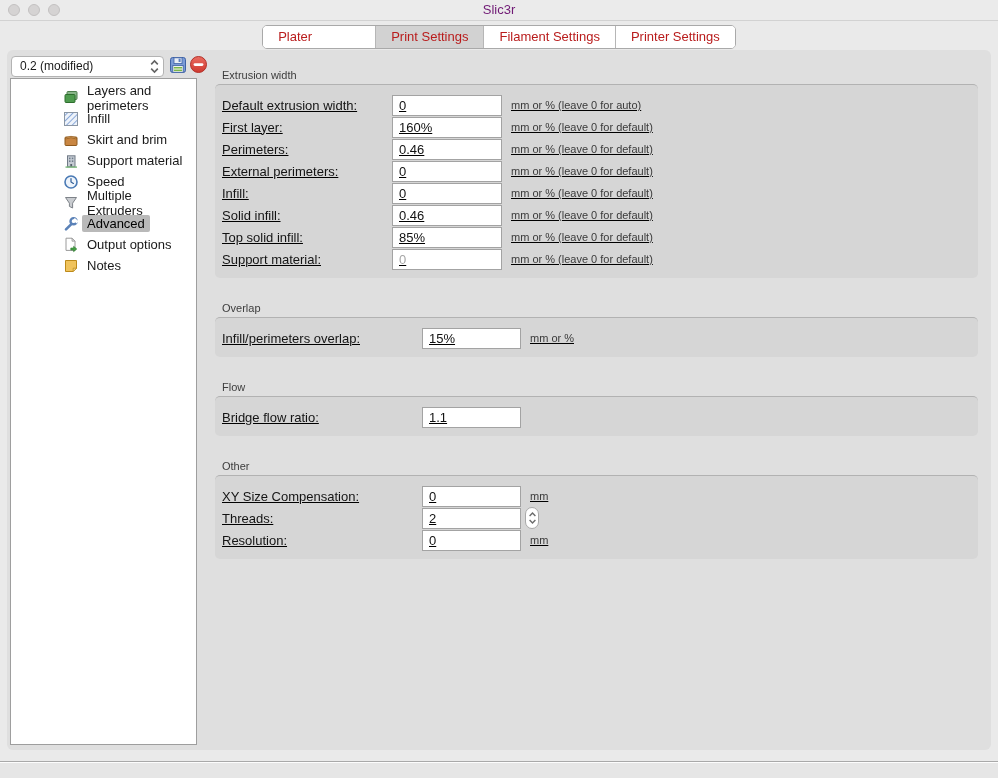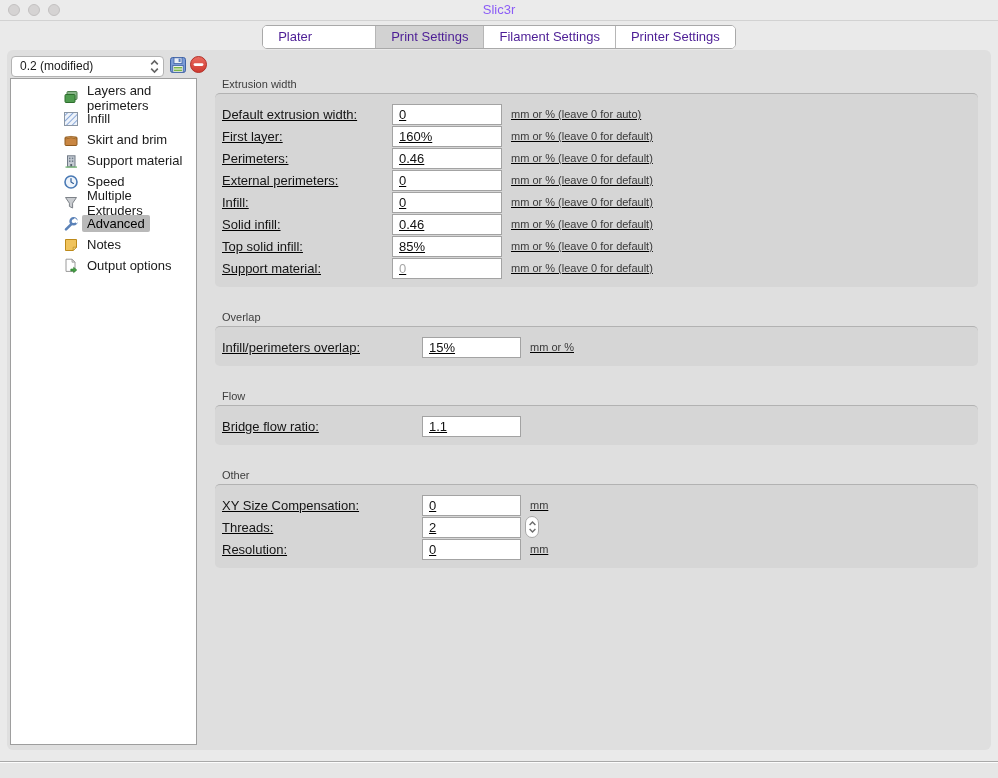--- a/index.html
+++ b/index.html
@@ -6,25 +6,25 @@
   body{
     width:998px;height:778px;position:relative;overflow:hidden;
     background:#eaeaea;
     font-family:"Liberation Sans",sans-serif;
     -webkit-font-smoothing:antialiased;
   }
   
   .titlebar{position:absolute;top:0;left:0;right:0;height:20px;background:#ebebeb;border-bottom:1px solid #d2d2d2;}
   .traffic{position:absolute;top:4px;width:12px;height:12px;border-radius:50%;background:#d5d3d3;border:1px solid #c3c1c1;box-sizing:border-box;}
   .tl-close{left:8px;} .tl-min{left:28px;} .tl-max{left:48px;}
-  .window-title{position:absolute;left:0;right:0;top:0;text-align:center;line-height:20px;font-size:13px;color:#8b5cf6;}
+  .window-title{position:absolute;left:0;right:0;top:0;text-align:center;line-height:20px;font-size:13px;color:#701a75;}
   
   .tabbar{position:absolute;top:25px;left:0;right:0;display:flex;justify-content:center;}
   .tabs{display:inline-flex;border:1px solid #a9a9a9;border-radius:5px;overflow:hidden;height:22px;background:#fff;}
-  .tab{padding:0 15px;line-height:22px;font-size:13px;color:#4c1d95;background:#ffffff;border-left:1px solid #b6b6b6;cursor:default;white-space:nowrap;}
+  .tab{padding:0 15px;line-height:22px;font-size:13px;color:#b91c1c;background:#ffffff;border-left:1px solid #b6b6b6;cursor:default;white-space:nowrap;}
   .tab:first-child{border-left:none;}
   .tab.selected{background:#d2d2d2;margin-left:48px;}
   
   .page{position:absolute;left:7px;top:50px;width:984px;height:700px;background:#dfdfdf;border-radius:6px;}
   
   .preset-combo{position:absolute;left:4px;top:6px;width:153px;height:21px;box-sizing:border-box;background:#fff;border:1px solid #b3b3b3;border-radius:4px;font-size:12px;line-height:19px;padding-left:8px;color:#1a1a1a;display:flex;align-items:center;}
   .preset-value{flex:1;}
   .combo-stepper{width:11px;height:15px;margin-right:3px;display:flex;align-items:center;}
   .icon-button{position:absolute;top:7px;width:19px;height:19px;display:flex;align-items:center;justify-content:center;cursor:default;}
   .save-button{left:161px;}
@@ -32,21 +32,21 @@
   
   .tree-panel{position:absolute;left:3px;top:28px;width:187px;height:667px;box-sizing:border-box;background:#ffffff;border:1px solid #9e9e9e;padding-top:8px;overflow:hidden;padding-left:32px;}
   .tree-item{height:21px;display:flex;align-items:center;padding-left:20px;font-size:13px;color:#1a1a1a;cursor:default;}
   .tree-icon{width:16px;height:16px;margin-right:3px;flex:none;display:inline-flex;}
   .tree-icon svg{display:block;}
   .tree-label{padding:1px 5px;border-radius:2px;}
   .tree-item.selected .tree-label{background:#b9b9b9;color:#000000;}
   
   .main{position:absolute;left:208px;top:0;width:763px;}
   .section-title{font-size:11px;color:#3d3d3d;margin:24px 0 2px 7px;line-height:13px;}
-  .section:first-child .section-title{margin-top:28px;}
+  .section:first-child .section-title{margin-top:19px;}
   .section-box{background:#d6d6d6;border-top:1px solid #b2b2b2;border-radius:5px;padding:9px 0 8px 7px;}
   .row{height:22px;display:flex;align-items:center;text-decoration:underline;}
   .row-label{width:200px;flex:none;font-size:13px;color:#141414;}
   .section.s0 .row-label{width:170px;}
   .field{height:21px;box-sizing:border-box;border:1px solid #a3a3a3;background:#fff;font-size:13px;padding:0 2px 0 6px;width:99px;color:#111;font-family:"Liberation Sans",sans-serif;border-radius:0;outline:none;}
   .section.s0 .field{width:110px;}
   .field.disabled{color:#a6a6a6;}
   .unit{font-size:11px;color:#3a3a3a;margin-left:9px;white-space:nowrap;}
   .mini-stepper{width:14px;height:22px;box-sizing:border-box;border:1px solid #a9a9a9;border-radius:7px;background:#fff;margin-left:4px;display:flex;align-items:center;justify-content:center;}
   
@@ -183,35 +183,35 @@
             <path d="M3 13.4 L8.6 7.8" stroke="#5b82b8" stroke-width="2.6" stroke-linecap="round"></path>
             <circle cx="10.6" cy="5.2" r="3.1" fill="none" stroke="#5b82b8" stroke-width="2.4"></circle>
             <rect x="10.6" y="2.6" width="5" height="3" fill="#ffffff" transform="rotate(40 12 4)"></rect>
           </svg>
         </span>
         <span class="tree-label">Advanced</span>
       </div>
       <div class="tree-item">
         <span class="tree-icon">
           <svg width="16" height="16" viewBox="0 0 16 16">
-            <path d="M2.5 2.5 L13.5 2.5 L13.5 10.2 L10.2 13.5 L2.5 13.5 Z" fill="#f0c35c" stroke="#bd8a1a"></path>
-            <path d="M13.5 10.2 L10.2 10.2 L10.2 13.5 Z" fill="#f8e3a4" stroke="#bd8a1a" stroke-width="0.8"></path>
-          </svg>
-        </span>
-        <span class="tree-label">Notes</span>
-      </div>
-      <div class="tree-item">
-        <span class="tree-icon">
-          <svg width="16" height="16" viewBox="0 0 16 16">
             <path d="M3 1.2 L9 1.2 L12 4.2 L12 13.4 L3 13.4 Z" fill="#ffffff" stroke="#9a9a9a"></path>
             <path d="M9 1.2 L12 4.2 L9 4.2 Z" fill="#dcdcdc" stroke="#9a9a9a" stroke-width="0.8"></path>
             <path d="M7.8 11 L10.6 11 L10.6 9.3 L13.8 12 L10.6 14.7 L10.6 13 L7.8 13 Z" fill="#45a045" stroke="#2d7a2d" stroke-width="0.6"></path>
           </svg>
         </span>
         <span class="tree-label">Output options</span>
+      </div>
+      <div class="tree-item">
+        <span class="tree-icon">
+          <svg width="16" height="16" viewBox="0 0 16 16">
+            <path d="M2.5 2.5 L13.5 2.5 L13.5 10.2 L10.2 13.5 L2.5 13.5 Z" fill="#f0c35c" stroke="#bd8a1a"></path>
+            <path d="M13.5 10.2 L10.2 10.2 L10.2 13.5 Z" fill="#f8e3a4" stroke="#bd8a1a" stroke-width="0.8"></path>
+          </svg>
+        </span>
+        <span class="tree-label">Notes</span>
       </div>
     </div>
 
   <div class="main" id="main">
       <div class="section s0">
         <div class="section-title">Extrusion width</div>
         <div class="section-box">
           <div class="row">
             <span class="row-label">Default extrusion width:</span>
             <input type="text" class="field" value="0" style="">

